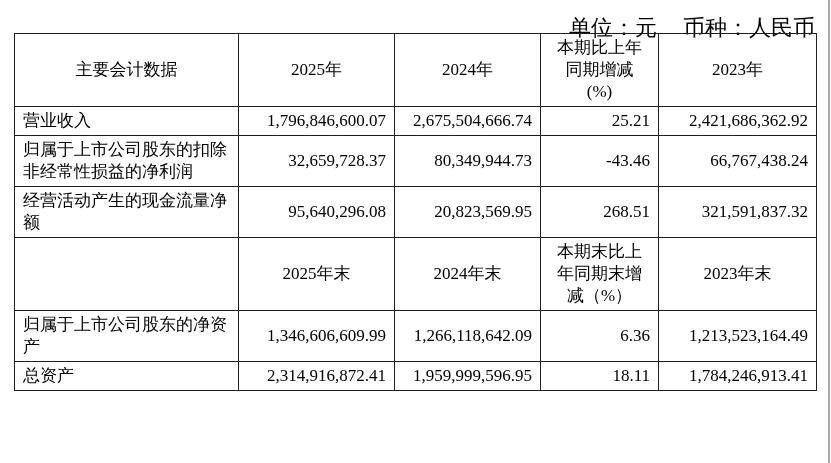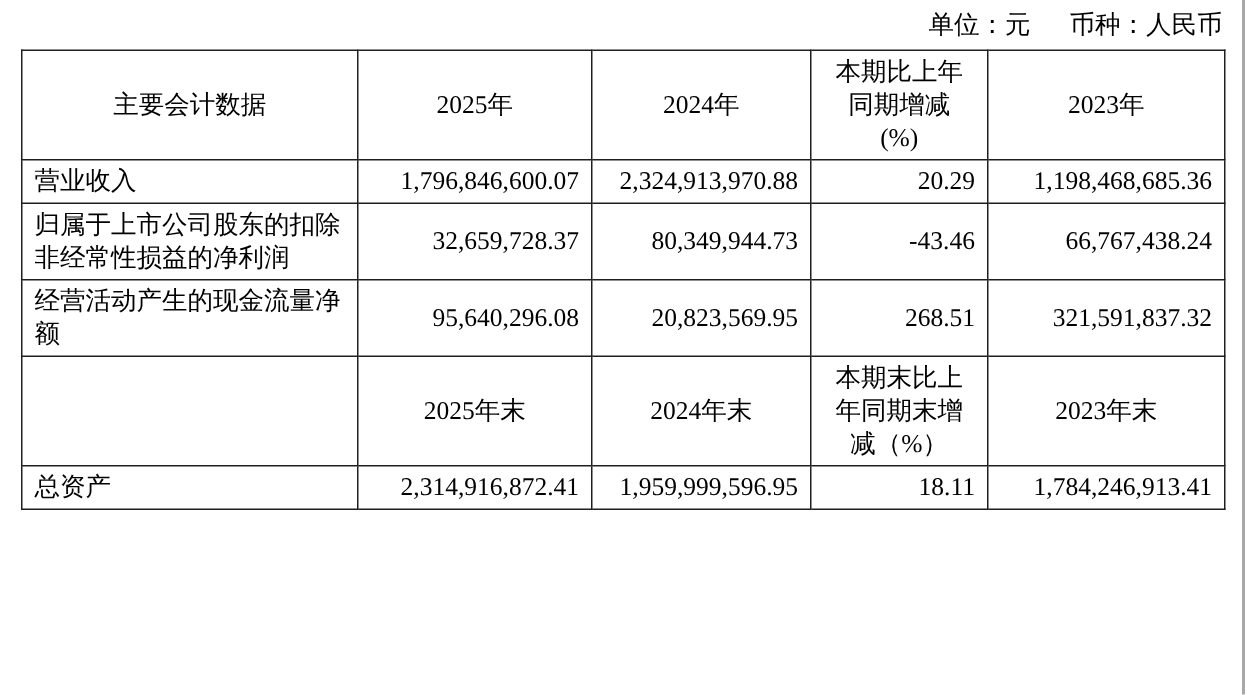--- a/index.html
+++ b/index.html
@@ -18,23 +18,23 @@
   .edge-line {
     position: absolute;
     top: 0;
     right: 1px;
     width: 2px;
     height: 463px;
     background: #a8a8a8;
   }
   .meta-line {
     position: absolute;
-    top: 6px;
+    top: 17px;
     right: 16px;
-    font-size: 17px;
+    font-size: 22px;
     line-height: 22px;
     white-space: nowrap;
   }
   .meta-line .sep {
     display: inline-block;
     width: 26px;
   }
   table.fin {
     position: absolute;
     top: 33px;
@@ -87,23 +87,23 @@
     <th>2024年</th>
     <th>本期比上年
 同期增减
 (%)</th>
     <th>2023年</th>
   </tr>
 
   <tr class="single">
     <td class="lbl">营业收入</td>
     <td class="num">1,796,846,600.07</td>
-    <td class="num">2,324,913,970.88</td>
-    <td class="num">20.29</td>
-    <td class="num">1,198,468,685.36</td>
+    <td class="num">2,675,504,666.74</td>
+    <td class="num">25.21</td>
+    <td class="num">2,421,686,362.92</td>
   </tr>
 
 
 
   <tr class="double">
     <td class="lbl">归属于上市公司股东的扣除非经常性损益的净利润</td>
     <td class="num">32,659,728.37</td>
     <td class="num">80,349,944.73</td>
     <td class="num">-43.46</td>
     <td class="num">66,767,438.24</td>
@@ -120,20 +120,27 @@
   <tr class="hdr">
     <th></th>
     <th>2025年末</th>
     <th>2024年末</th>
     <th>本期末比上
 年同期末增
 减（%）</th>
     <th>2023年末</th>
   </tr>
 
+  <tr class="double">
+    <td class="lbl">归属于上市公司股东的净资产</td>
+    <td class="num">1,346,606,609.99</td>
+    <td class="num">1,266,118,642.09</td>
+    <td class="num">6.36</td>
+    <td class="num">1,213,523,164.49</td>
+  </tr>
 
   <tr class="single">
     <td class="lbl">总资产</td>
     <td class="num">2,314,916,872.41</td>
     <td class="num">1,959,999,596.95</td>
     <td class="num">18.11</td>
     <td class="num">1,784,246,913.41</td>
   </tr>
 </tbody>
   </table>

